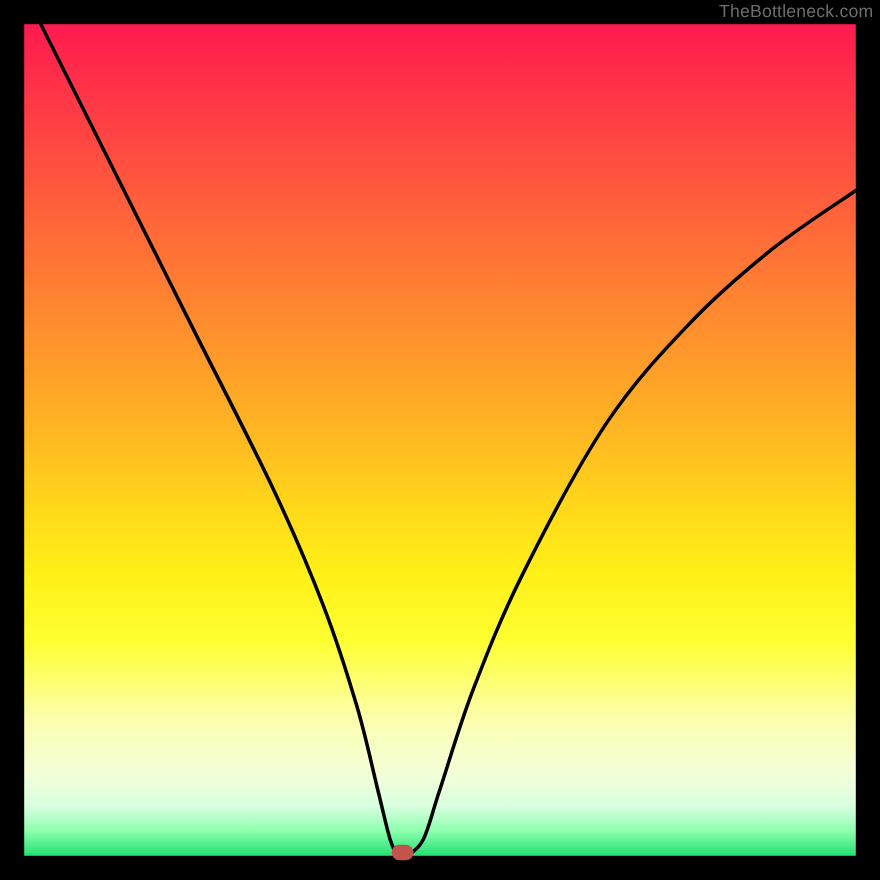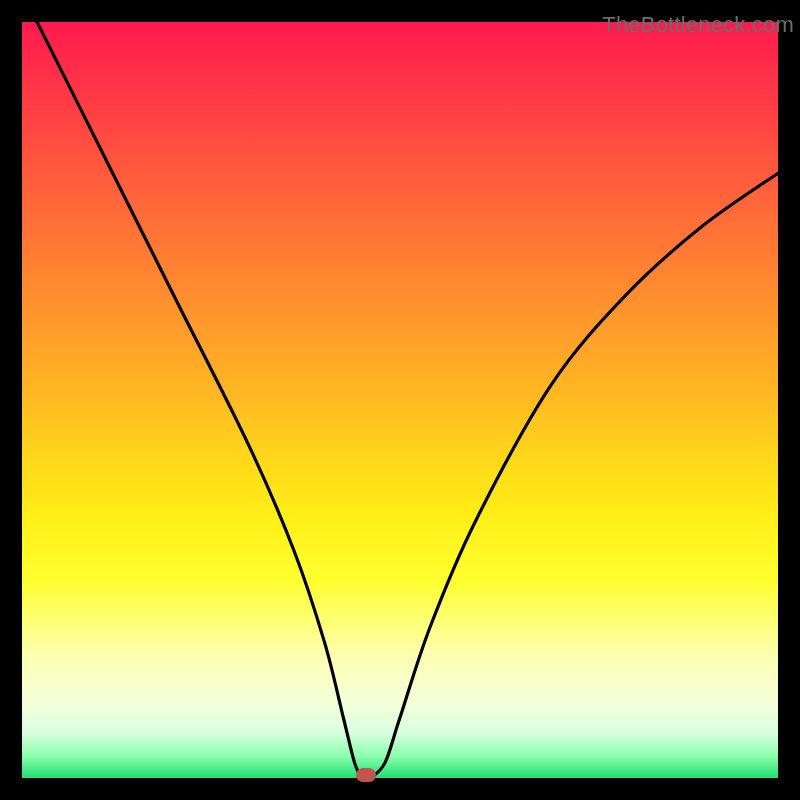--- a/index.html
+++ b/index.html
@@ -36,24 +36,24 @@
       #fff018 66%,
       #ffff30 74%,
       #fcffb3 84%,
       #f4ffd8 90%,
       #d9ffe0 94%,
       #8effb0 97%,
       #20e070 100%);
   }
   .watermark {
     position: absolute;
-    top: 12px;
+    top: 2px;
     right: 6px;
     color: #6d6d6d;
-    font-size: 22px;
+    font-size: 16px;
     font-weight: 500;
     letter-spacing: 0.2px;
     user-select: none;
   }
   svg.curve {
     position: absolute;
     left: 0;
     top: 0;
     width: 756px;
     height: 756px;

